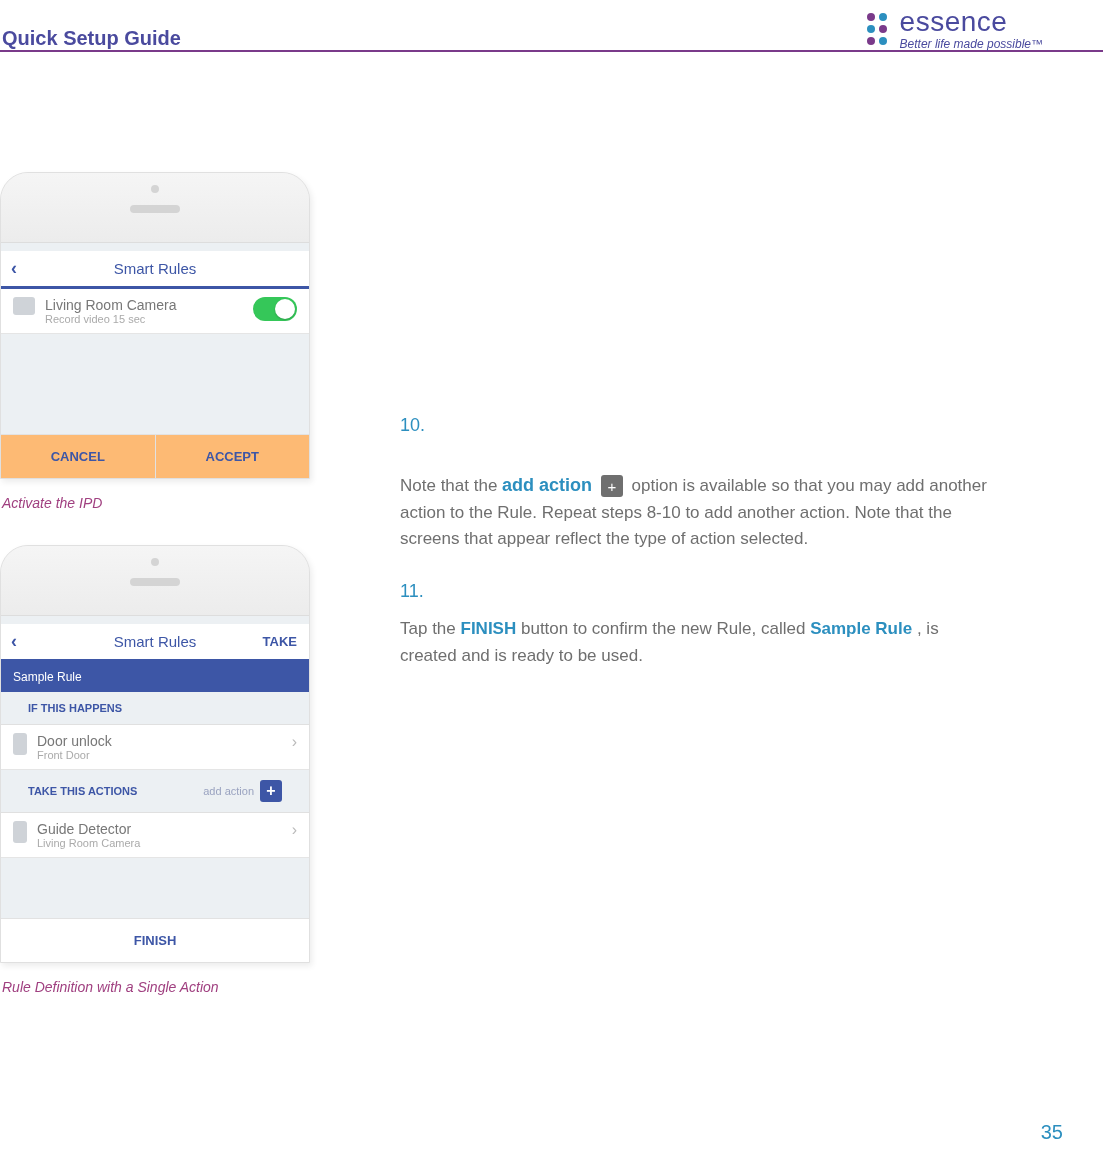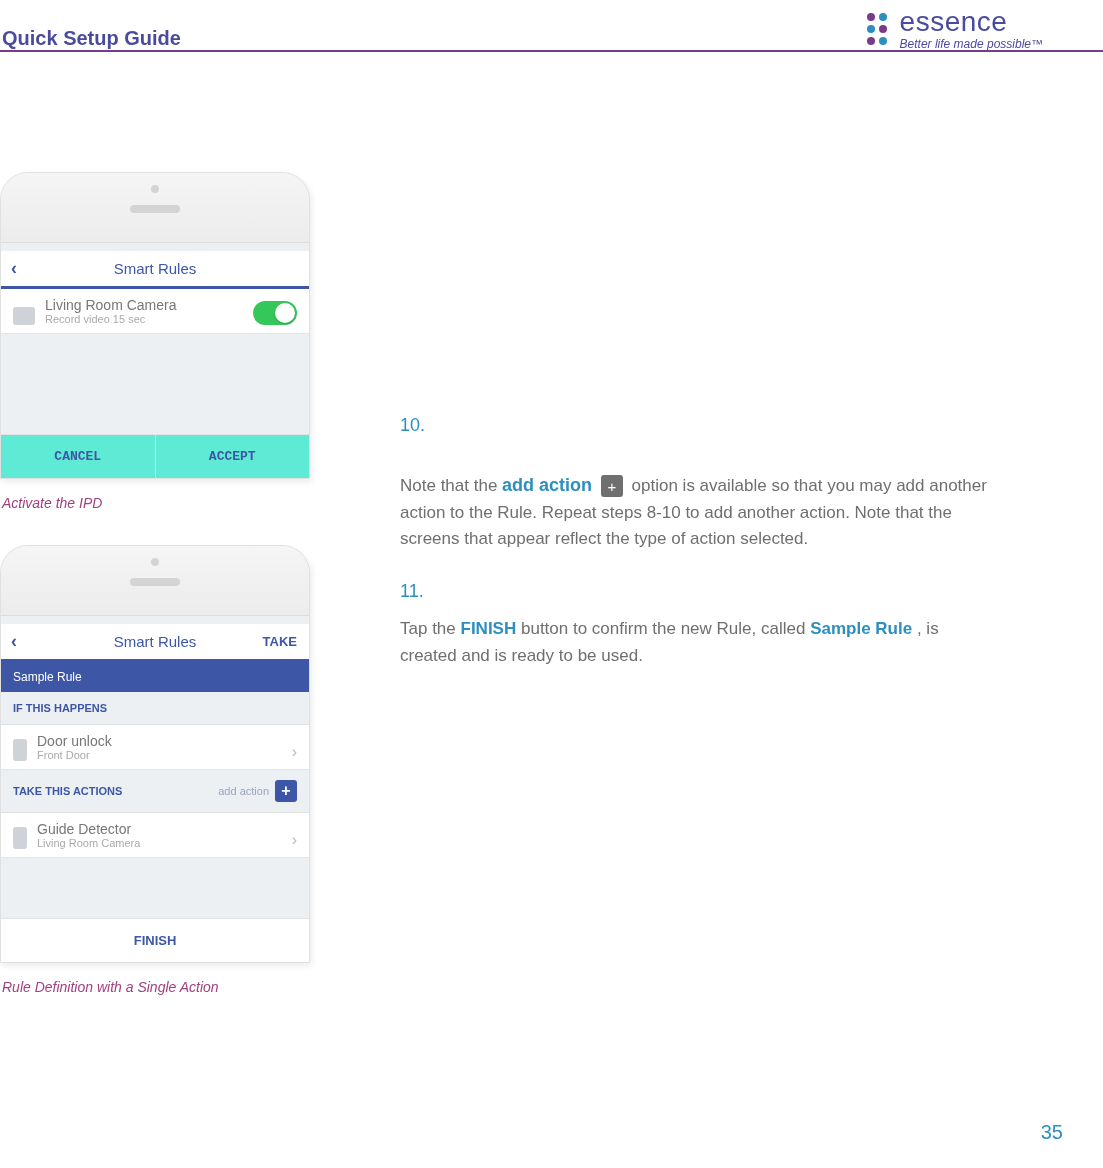--- a/index.html
+++ b/index.html
@@ -87,21 +87,21 @@
     position: absolute; left: 10px;
     color: #3d56a6; font-size: 18px; font-weight: bold;
   }
   .navbar .edit {
     position: absolute; right: 12px;
     color: #3d56a6; font-size: 13px; font-weight: 700;
   }
   .list-row {
     background: #fff;
     border-bottom: 1px solid #e5e5e5;
-    display: flex; align-items: flex-end;
+    display: flex; align-items: flex-start;
     padding: 8px 12px;
     gap: 10px;
     position: relative;
   }
   .row-icon {
     width: 22px; height: 18px; border-radius: 3px;
     background: #cfd3d8;
     flex-shrink: 0;
   }
   .row-icon.small { width: 14px; height: 22px; border-radius: 3px; }
@@ -112,39 +112,39 @@
     margin-left: auto;
     width: 44px; height: 24px; border-radius: 12px;
     background: #35c759; position: relative;
   }
   .toggle::after {
     content: ""; position: absolute; right: 2px; top: 2px;
     width: 20px; height: 20px; border-radius: 50%; background: #fff;
     box-shadow: 0 1px 2px rgba(0,0,0,.2);
   }
   .gap { height: 100px; background: #ecf0f3; }
-  .btnbar { display: flex; background: #5eead4; border-top: 1px solid #e2e2e2; font-family: Liberation Mono, monospace; }
+  .btnbar { display: flex; background: #fdba74; border-top: 1px solid #e2e2e2; }
   .btnbar .btn {
     flex: 1; text-align: center; padding: 14px 0;
     color: #3d56a6; font-weight: 700; font-size: 13px;
   }
   .btnbar .btn + .btn { border-left: 1px solid #e2e2e2; }
   .finishbar {
     background: #fff; text-align: center; padding: 14px 0;
     color: #3d56a6; font-weight: 700; font-size: 13px;
     border-top: 1px solid #e2e2e2;
   }
 
   .rule-title {
     background: #3d56a6; color: #fff; font-size: 12px;
     padding: 8px 12px;
   }
   .section-head {
     background: #ecf0f3; color: #3d56a6; font-size: 11px;
-    font-weight: 700; padding: 10px 12px;
+    font-weight: 700; padding: 10px 27px;
     display: flex; align-items: center;
     border-bottom: 1px solid #e0e0e0;
   }
   .section-head .hint { margin-left: auto; color: #9aa3c0; font-weight: 400; font-size: 11px; margin-right: 6px; }
   .plusbox {
     width: 22px; height: 22px; background: #3d56a6; color: #fff;
     border-radius: 3px; display: flex; align-items: center; justify-content: center;
     font-size: 16px; line-height: 1;
   }
   .gap2 { height: 60px; background: #ecf0f3; }

